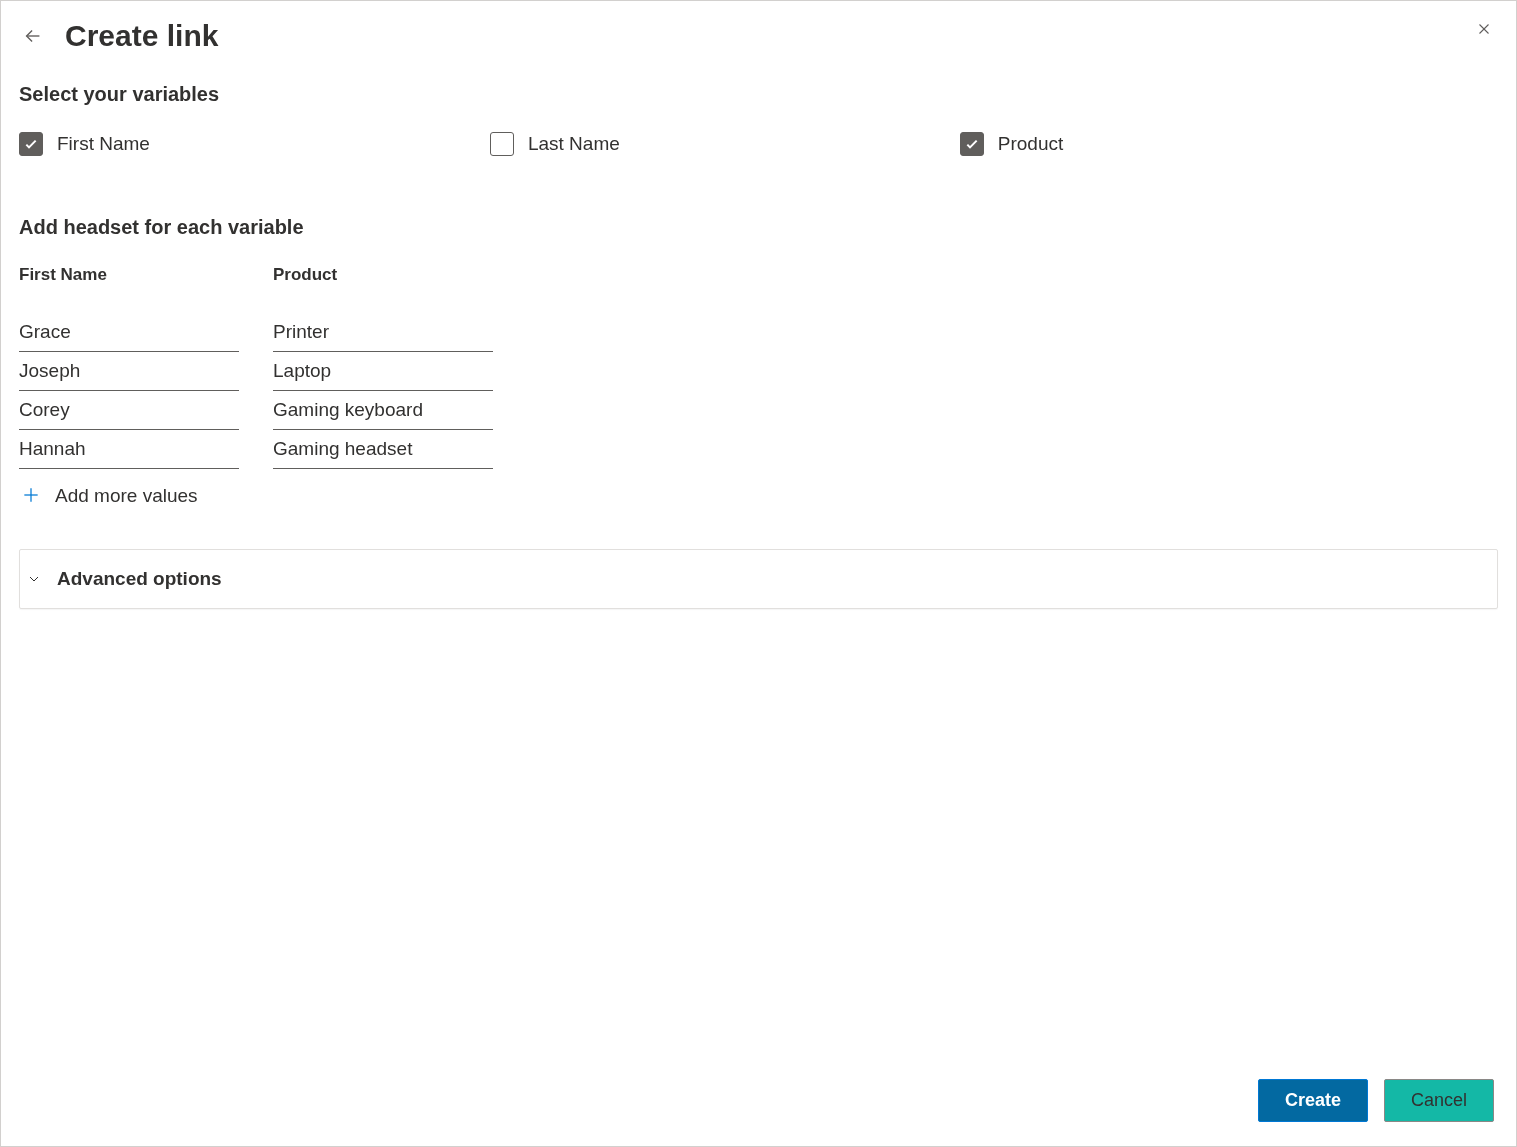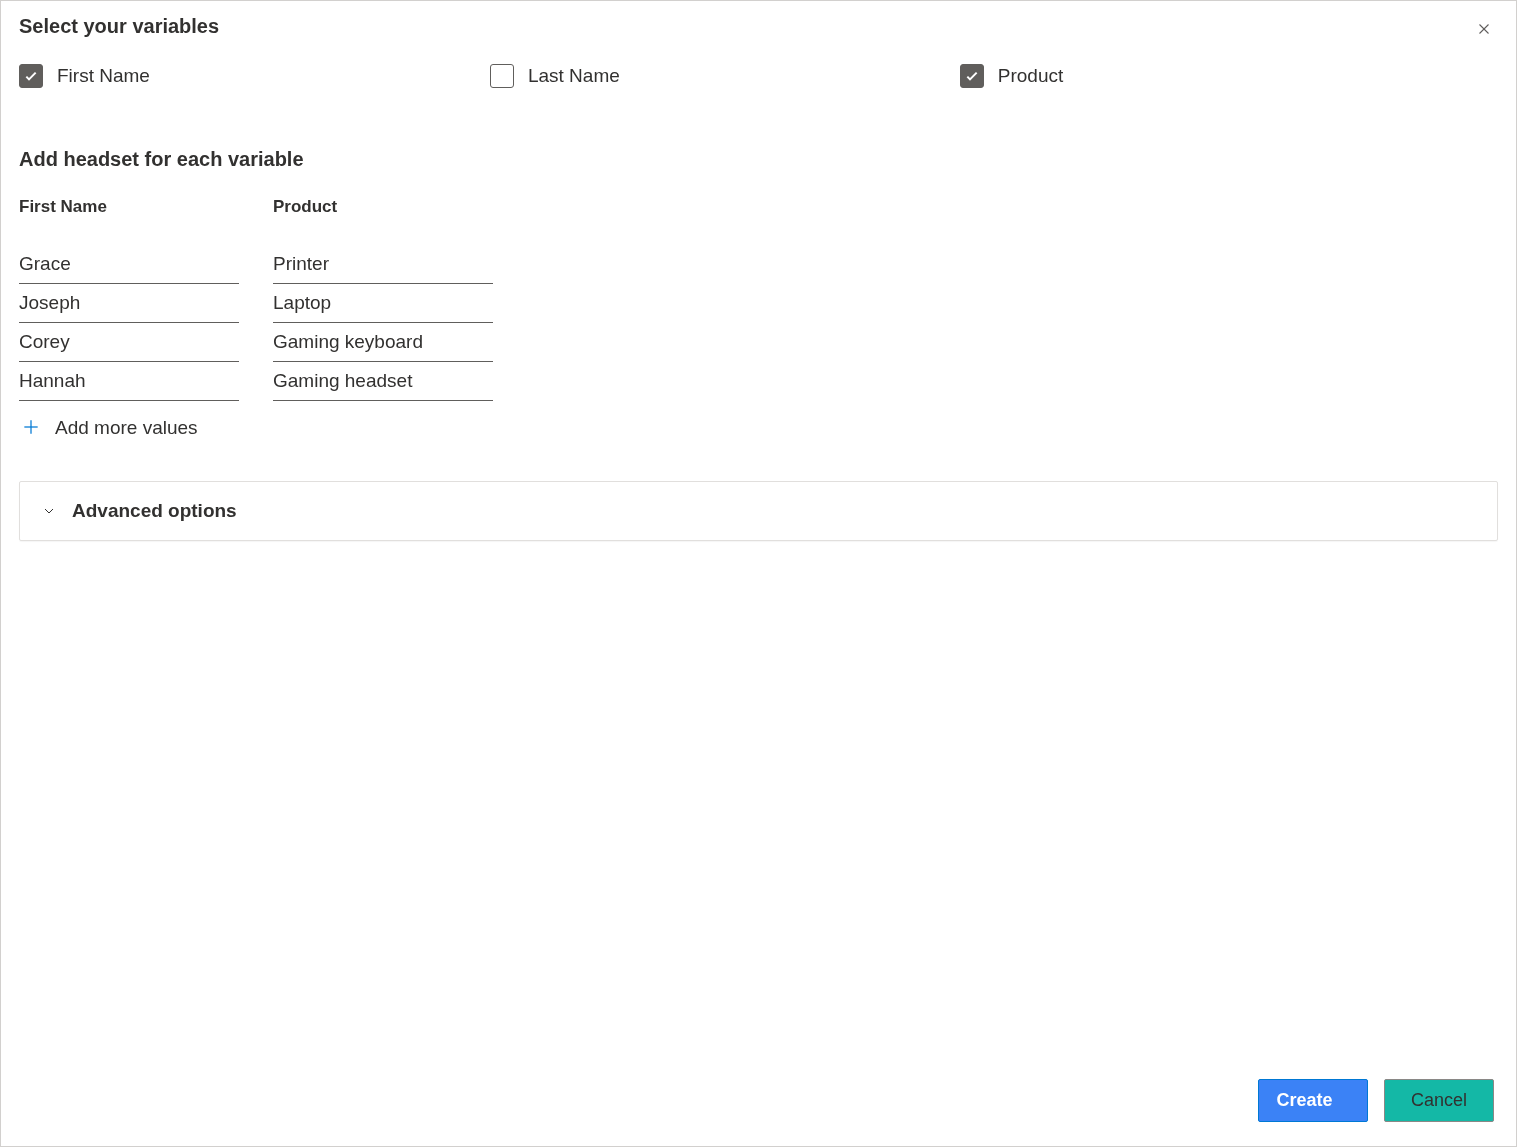--- a/index.html
+++ b/index.html
@@ -54,21 +54,21 @@
     .close-icon svg { width: 18px; height: 18px; }
     .content {
       flex: 1;
       padding: 10px 18px 0 18px;
       overflow: auto;
     }
     .section-heading {
       font-size: 20px;
       font-weight: 600;
       color: #323130;
-      margin-top: 4px;
+      margin-top: 10px;
       margin-bottom: 26px;
     }
     .checkbox-row {
       display: flex;
       gap: 340px;
       margin-bottom: 60px;
     }
     .checkbox-item {
       display: flex;
       align-items: center;
@@ -140,21 +140,21 @@
     }
     .plus-icon svg { width: 20px; height: 20px; }
     .add-more-label {
       font-size: 19px;
       color: #323130;
     }
     .advanced {
       margin-top: 42px;
       border: 1px solid #e1dfdd;
       border-radius: 2px;
-      padding: 18px 20px;
+      padding: 18px 5px;
       display: flex;
       align-items: center;
       gap: 14px;
       cursor: pointer;
       box-shadow: 0 1px 1px rgba(0,0,0,0.04);
     }
     .chevron-icon {
       width: 18px;
       height: 18px;
       display: flex;
@@ -176,37 +176,45 @@
     }
     .btn {
       font-family: inherit;
       font-size: 18px;
       padding: 10px 26px;
       border-radius: 2px;
       cursor: pointer;
       min-width: 110px;
     }
     .btn-primary {
-      background: #3b82f6;
+      background: #0369a1;
       color: #fff;
       border: 1px solid #0078d4;
       font-weight: 600;
-      padding-left: 9px;
     }
     .btn-secondary {
       background: #14b8a6;
       color: #323130;
       border: 1px solid #8a8886;
     }
   </style>
 </head>
 <body>
 
 <div class="dialog">
 
+  <div class="header">
+    <div class="back-icon">
+      <svg viewBox="0 0 24 24" fill="none" stroke="currentColor" stroke-width="1.5">
+        <path d="M19 12H5"></path>
+          <path d="M11 18l-6-6 6-6"></path>
+      </svg>
+    </div>
+    <h1 class="page-title">Create link</h1>
+  </div>
 
   <div class="close-icon">
     <svg viewBox="0 0 24 24" fill="none" stroke="currentColor" stroke-width="1.5">
       <path d="M18 6L6 18"></path>
         <path d="M6 6l12 12"></path>
     </svg>
   </div>
 
   <div class="content">
 

